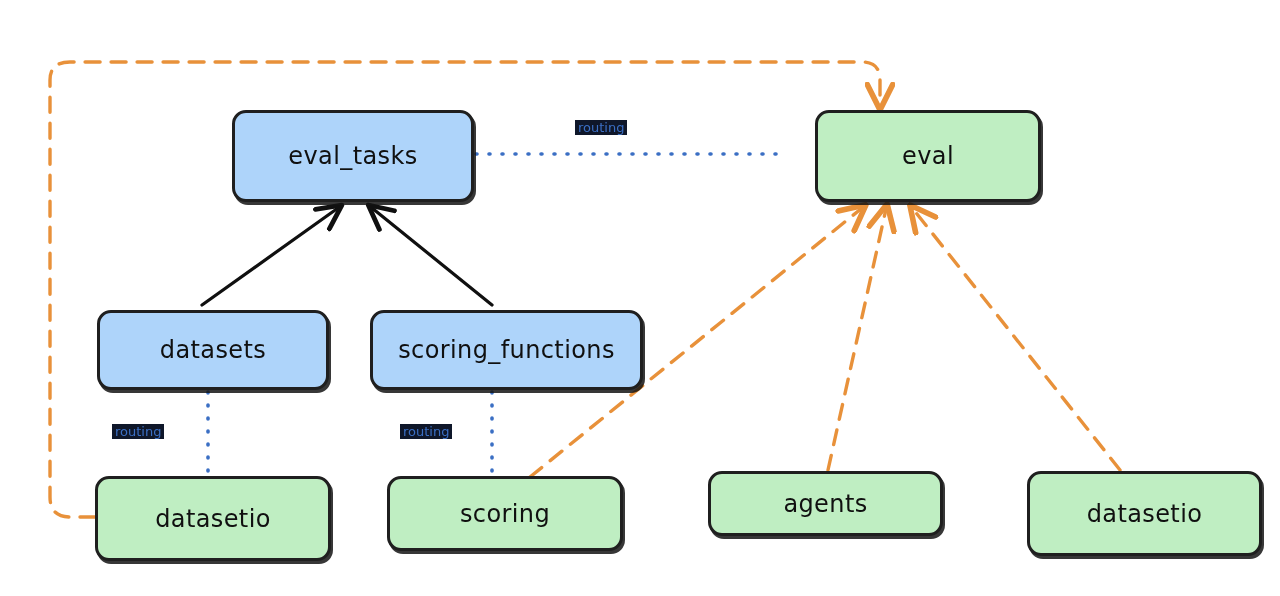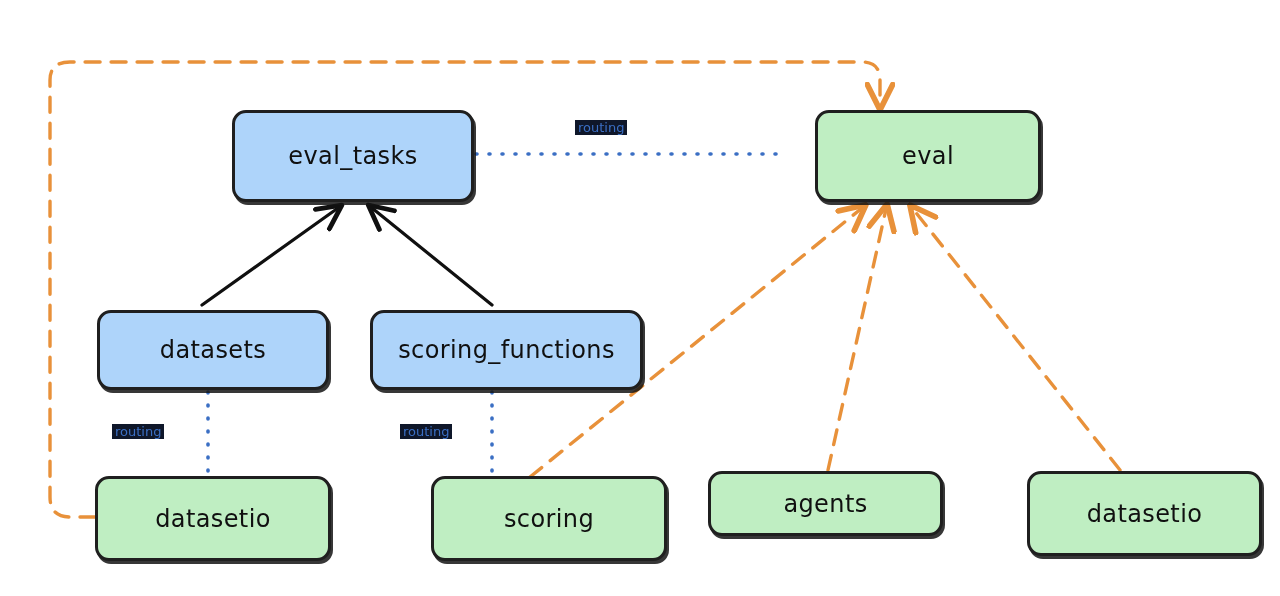--- a/index.html
+++ b/index.html
@@ -98,21 +98,21 @@
   </div>
 
   <div class="node blue" style="left:370px; top:310px; width:273px; height:80px;">
     <span class="label">scoring_functions</span>
   </div>
 
   <div class="node green" style="left:95px; top:476px; width:236px; height:85px;">
     <span class="label">datasetio</span>
   </div>
 
-  <div class="node green" style="left:387px; top:476px; width:236px; height:85px;margin-left:44px;">
+  <div class="node green" style="left:387px; top:476px; width:236px; height:75px;">
     <span class="label">scoring</span>
   </div>
 
   <div class="node green" style="left:708px; top:471px; width:235px; height:65px;">
     <span class="label">agents</span>
   </div>
 
   <div class="node green" style="left:1027px; top:471px; width:235px; height:85px;">
     <span class="label">datasetio</span>
   </div>

